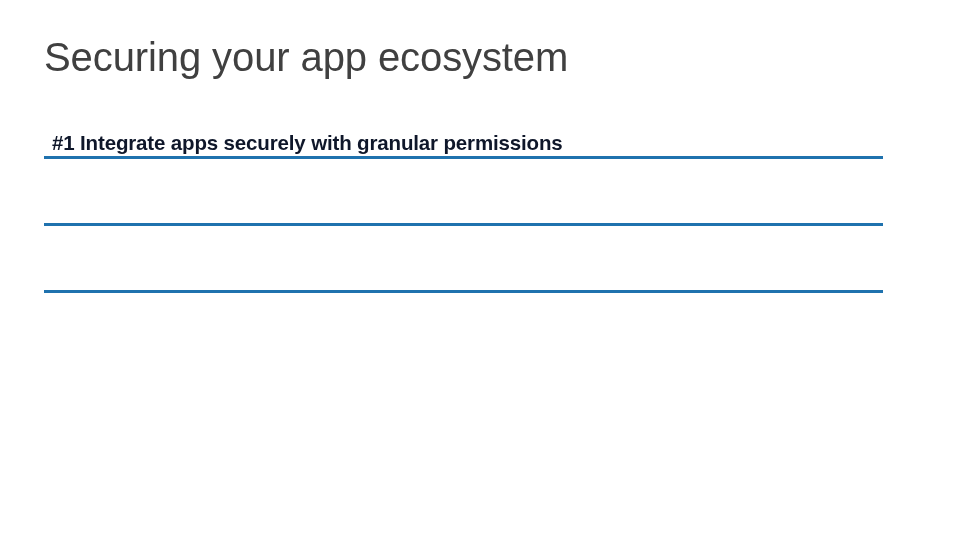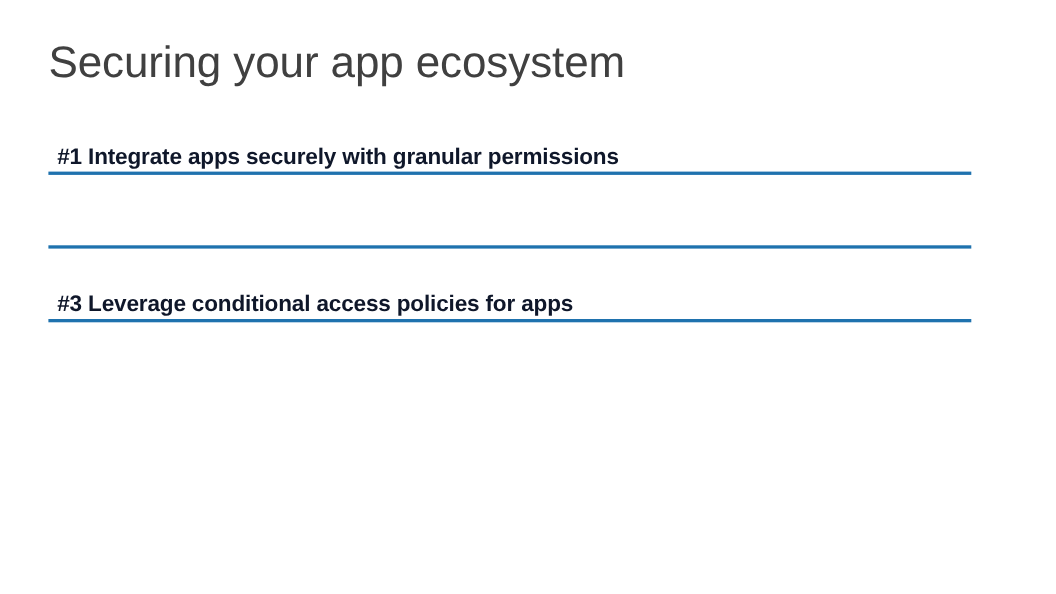--- a/index.html
+++ b/index.html
@@ -87,20 +87,19 @@
     <div class="point-row">
       <div class="point-text">#1 Integrate apps securely with granular permissions</div>
       <div class="point-rule"></div>
     </div>
 
     <div class="point-row">
       <div class="point-rule"></div>
     </div>
 
     <div class="point-row">
-      <div class="point-text">#3 Leverage conditional access policies for apps</div>
       <div class="point-rule"></div>
     </div>
 
 
   </div>
 
 </div>
 
 </body></html>

